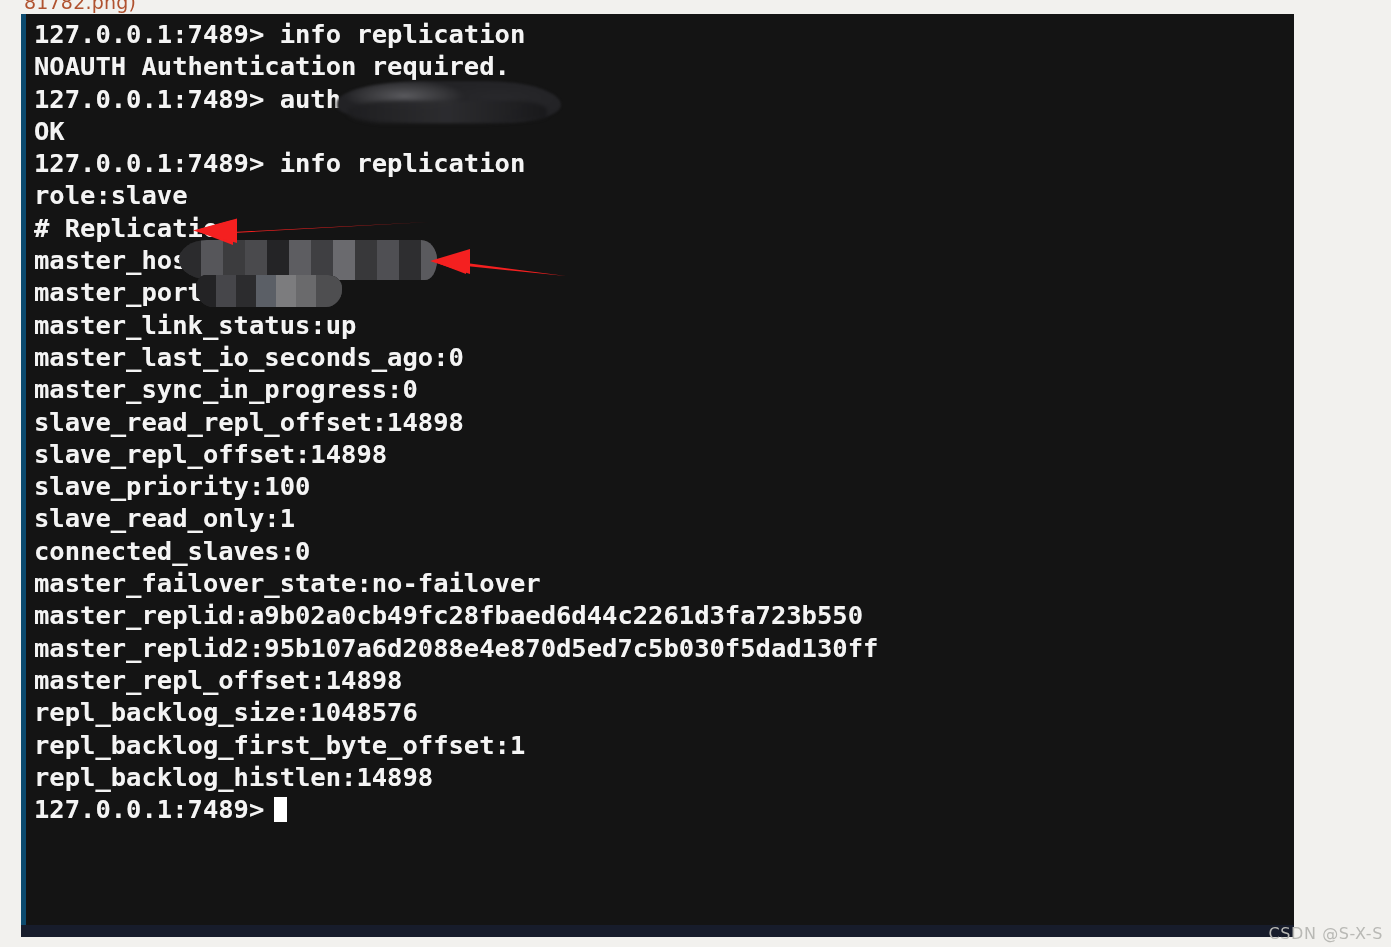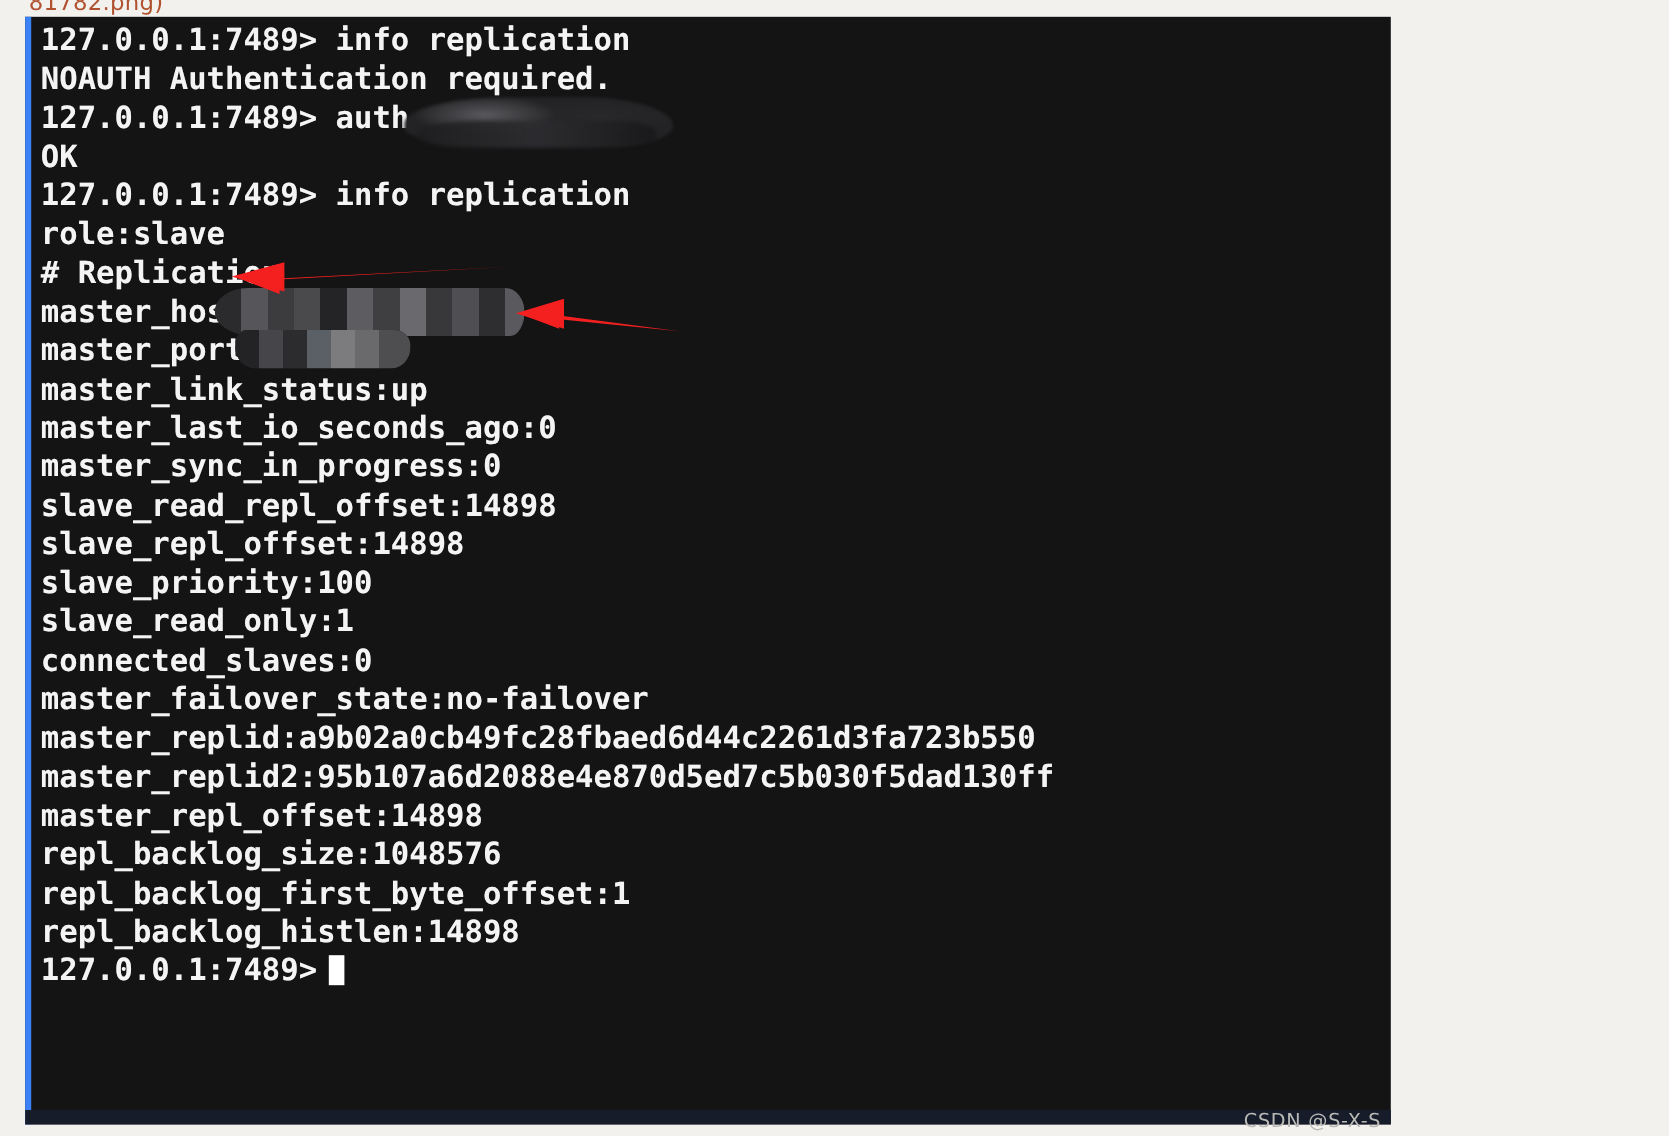--- a/index.html
+++ b/index.html
@@ -2,21 +2,21 @@
 <html><head>
 <meta charset="utf-8">
 <style>
   html, body {
     margin: 0;
     padding: 0;
     background: #f2f1ee;
   }
   #page {
     position: relative;
-    width: 1159px;
+    width: 1391px;
     height: 947px;
     background: #f2f1ee;
     overflow: hidden;
     font-family: "DejaVu Sans Mono", "Liberation Mono", monospace;
   }
 
   
   #caption {
     position: absolute;
     left: 24px;
@@ -29,21 +29,21 @@
   }
 
   
   #terminal {
     position: absolute;
     left: 21px;
     top: 14px;
     width: 1273px;
     height: 923px;
     background: #141414;
-    border-left: 5px solid #3b82f6;
+    border-left: 5px solid #0c4a6e;
     box-sizing: border-box;
     overflow: hidden;
   }
   #terminal-strip {
     position: absolute;
     left: 21px;
     top: 925px;
     width: 1273px;
     height: 12px;
     background: #171c2b;

